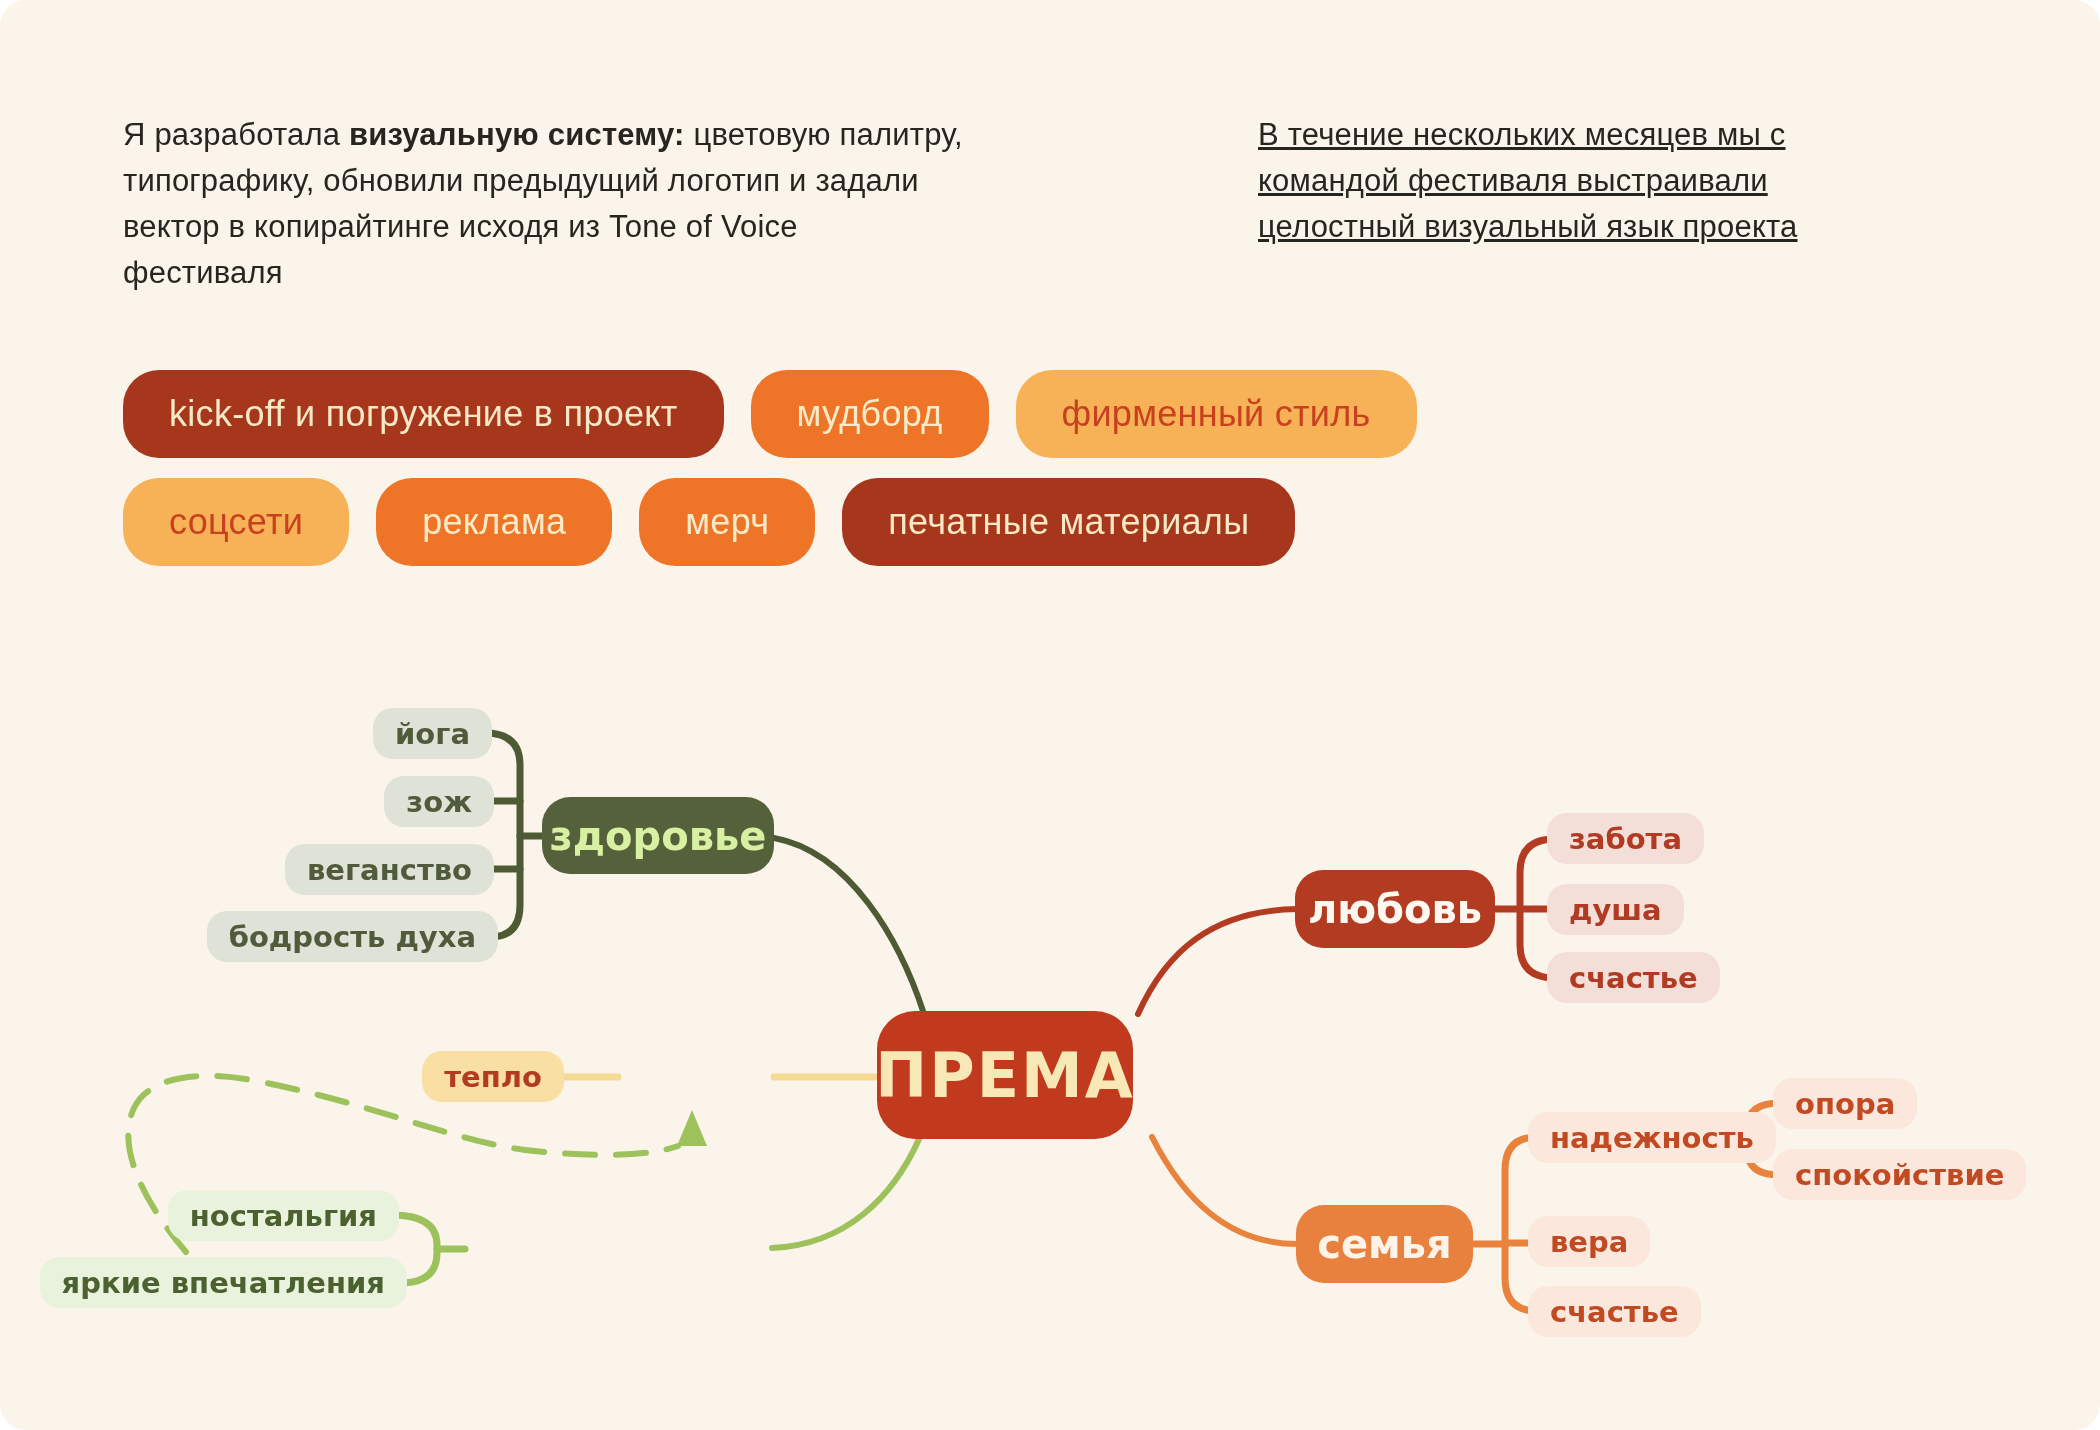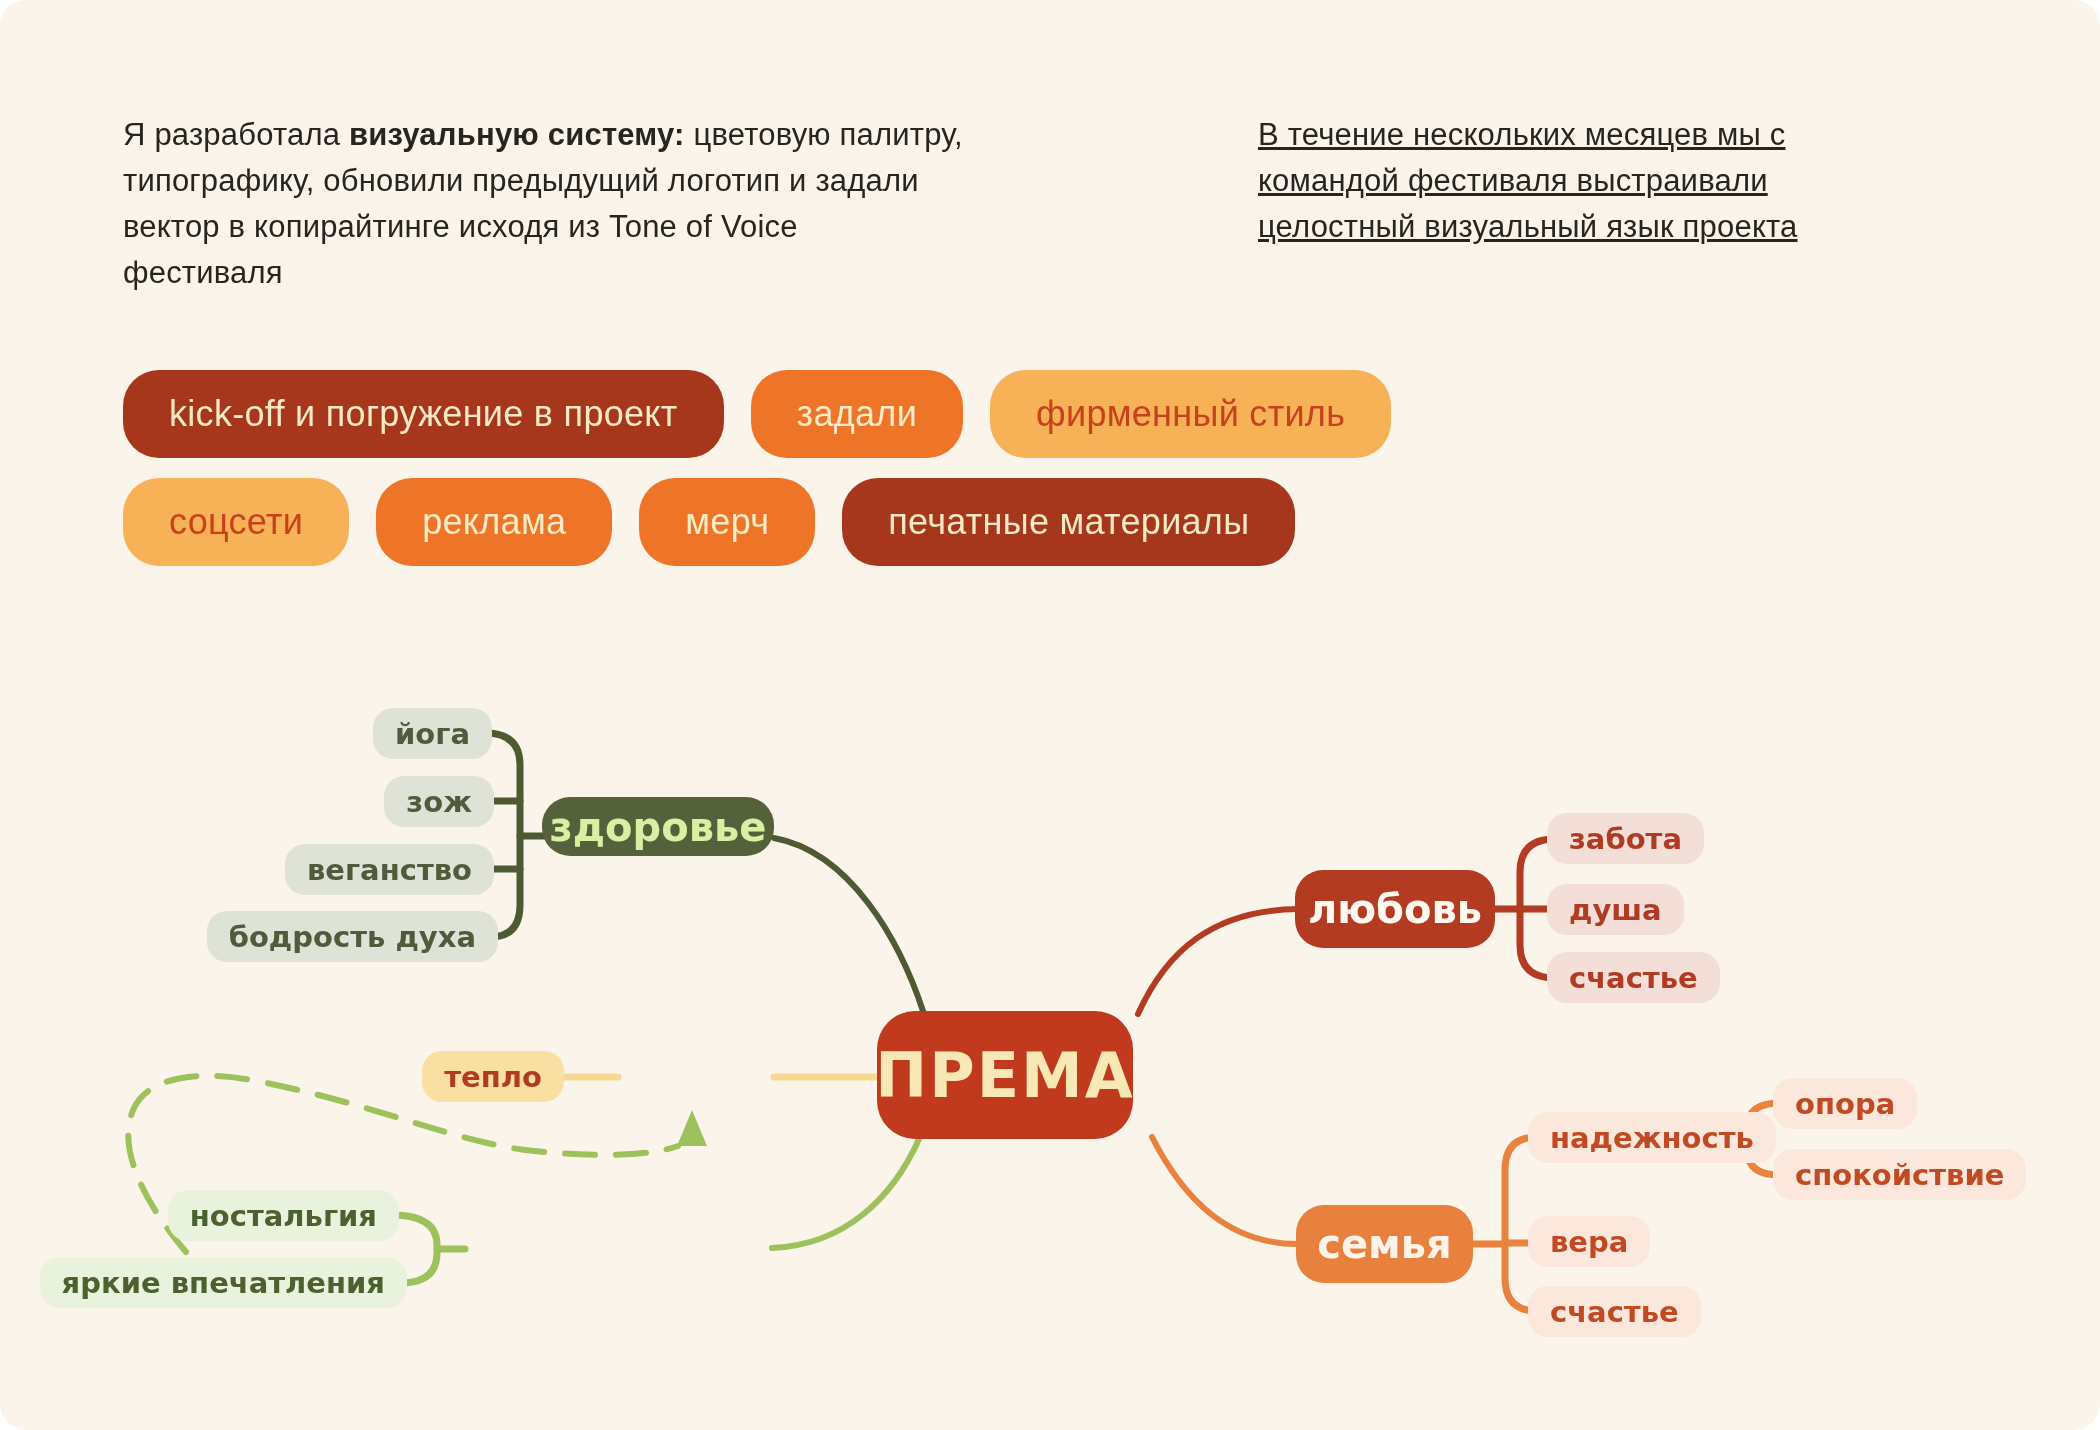--- a/index.html
+++ b/index.html
@@ -61,21 +61,21 @@
 
   
   .map-lines{position:absolute;left:0;top:0;width:2100px;height:1430px;z-index:1;}
   .node{position:absolute;z-index:2;display:flex;align-items:center;justify-content:center;
         font-family:"DejaVu Sans",sans-serif;font-weight:700;white-space:nowrap;}
   .node.sub{height:51px;border-radius:20px;padding:0 22px;font-size:29px;}
 
   #node-prema{left:877px;top:1011px;width:256px;height:128px;border-radius:38px;
               background:var(--prema-bg);color:var(--prema-text);font-size:62px;letter-spacing:2px;}
 
-  #node-zdorovye{left:542px;top:797px;width:232px;height:59px;border-radius:28px;
+  #node-zdorovye{left:542px;top:797px;width:232px;height:77px;border-radius:28px;
                  background:var(--health-bg);color:var(--health-text);font-size:40px;}
   .health-sub{background:var(--health-sub-bg);color:var(--health-sub-text);}
   #node-yoga{right:1608px;top:708px;}
   #node-zozh{right:1606px;top:776px;}
   #node-veganstvo{right:1606px;top:844px;}
   #node-bodrost-dukha{right:1602px;top:911px;}
 
   #node-leto{left:613px;top:1034px;width:165px;height:86px;border-radius:30px;
              background:var(--summer-bg);color:var(--summer-text);font-size:42px;}
   #node-teplo{right:1536px;top:1051px;background:var(--summer-bg);color:var(--summer-text);}
@@ -108,21 +108,21 @@
 <div class="page">
   <div class="canvas">
 
     <p class="intro intro-left"><span>Я разработала </span><b>визуальную систему:</b><span> цветовую палитру, типографику, обновили предыдущий логотип и задали вектор в копирайтинге исходя из Tone of Voice фестиваля</span></p>
 
     <p class="intro intro-right">В течение нескольких месяцев мы с командой фестиваля выстраивали целостный визуальный язык проекта</p>
 
     <div class="tags">
       <div class="tag-row">
         <div class="pill dark">kick-off и погружение в проект</div>
-        <div class="pill orange">задали</div>
+        <div class="pill orange">мудборд</div>
         <div class="pill amber">фирменный стиль</div>
       </div>
       <div class="tag-row">
         <div class="pill amber">соцсети</div>
         <div class="pill orange">реклама</div>
         <div class="pill orange">мерч</div>
         <div class="pill dark">печатные материалы</div>
       </div>
     </div>
 

